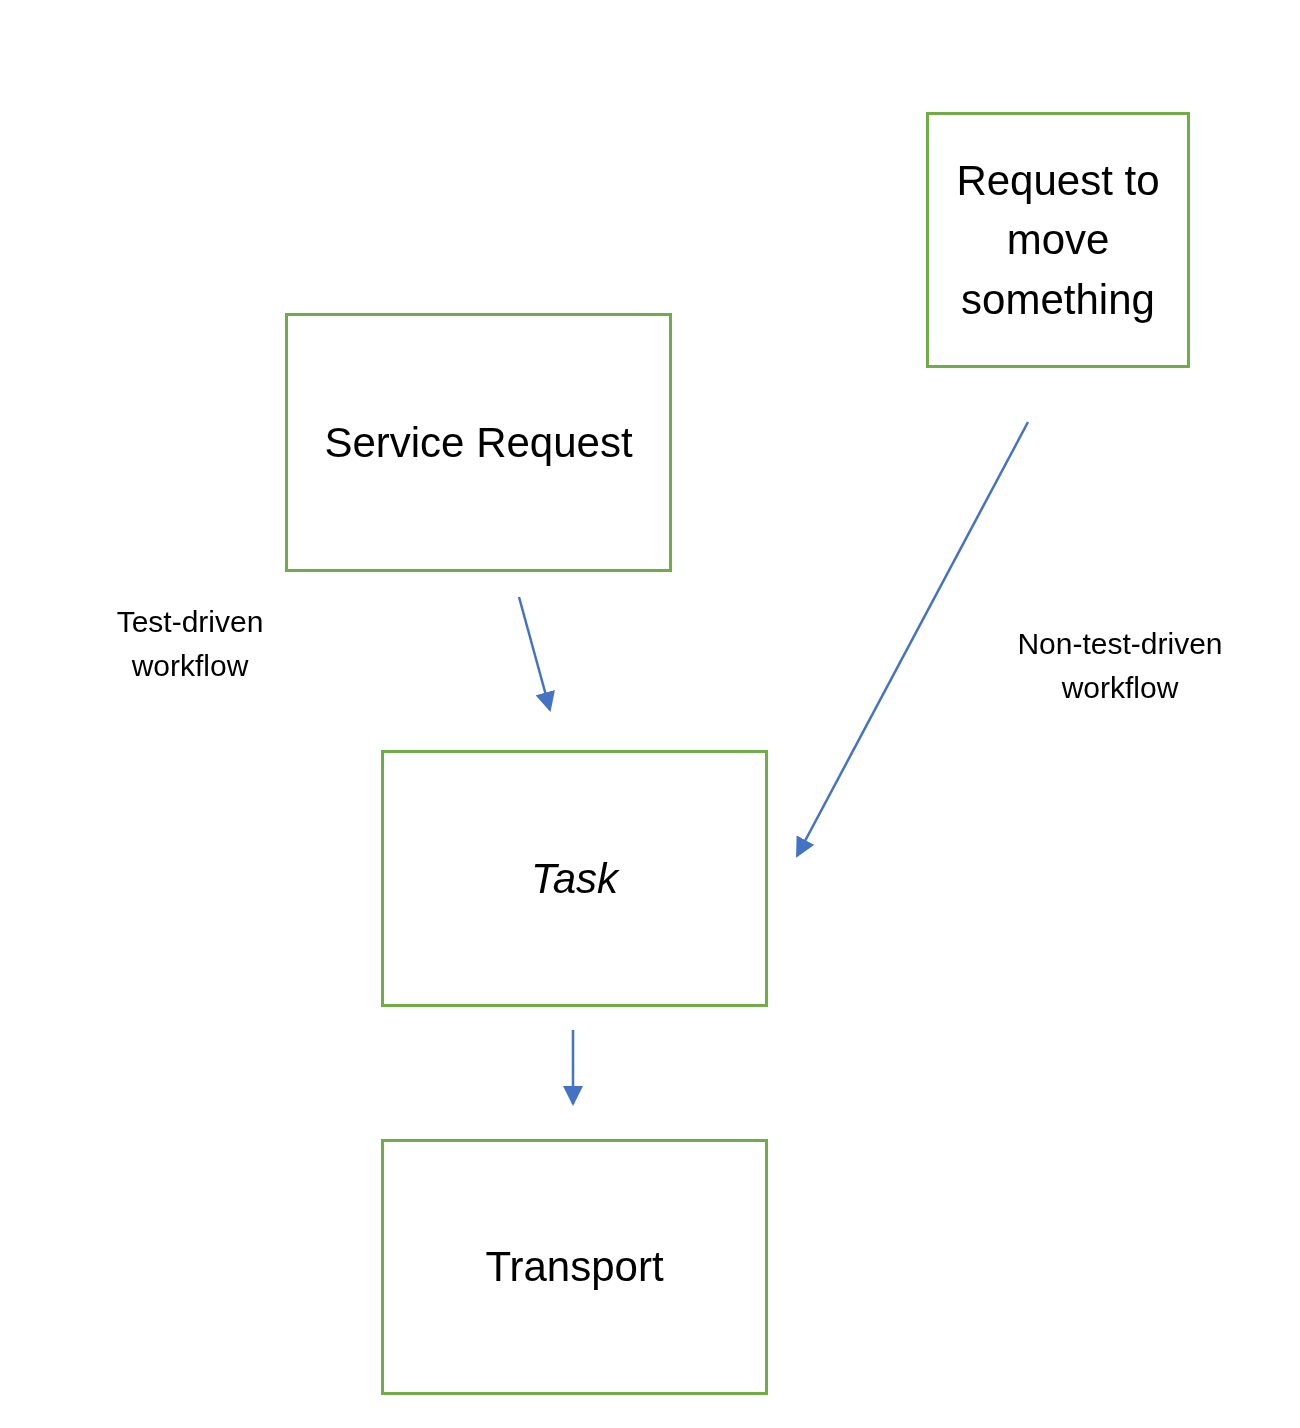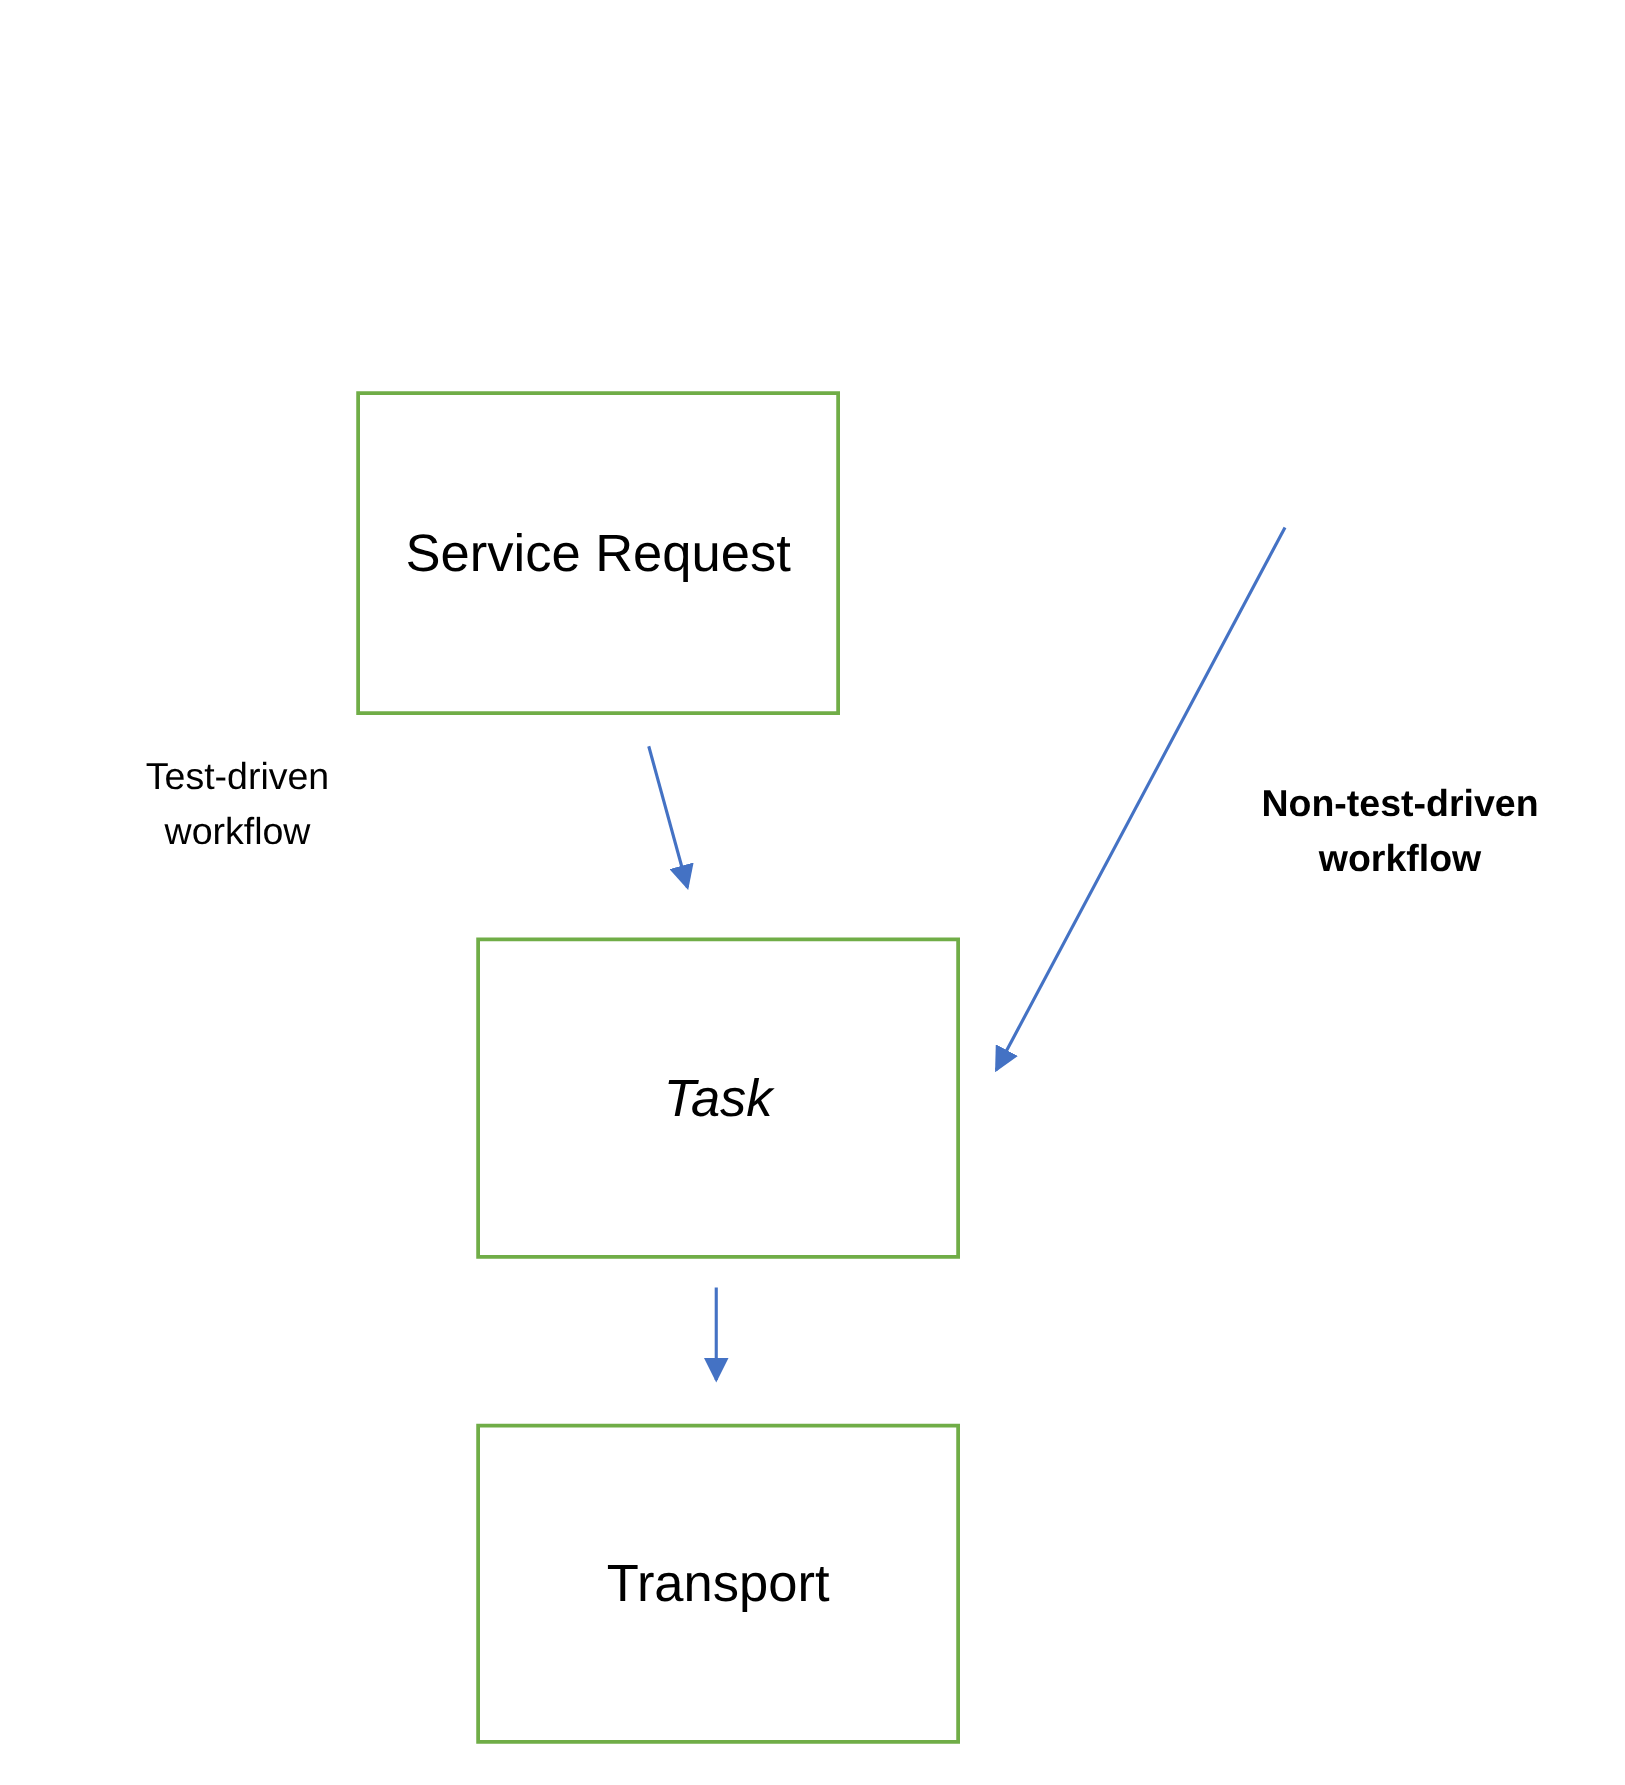--- a/index.html
+++ b/index.html
@@ -39,40 +39,45 @@
   .node-transport       { left: 381px; top: 1139px; width: 387px; height: 256px; }
   .annotation {
     position: absolute;
     color: var(--text);
     font-size: 30px;
     line-height: 1.45;
     text-align: center;
     white-space: pre-line;
   }
   .annotation-test-driven     { left: 50px;  top: 600px; width: 280px; }
-  .annotation-non-test-driven { left: 945px; top: 622px; width: 350px; font-weight: bold; }
+  .annotation-non-test-driven { left: 945px; top: 622px; width: 350px; }
   .edges-layer {
     position: absolute;
     left: 0; top: 0;
     width: 1300px;
     height: 1428px;
     pointer-events: none;
   }
   .edge-line {
     stroke: var(--arrow);
     stroke-width: 2.5;
     fill: none;
   }
   .arrowhead-fill { fill: var(--arrow); }
 </style>
 </head>
 <body>
 
 <div class="canvas">
 
+  <div class="node node-request-to-move">
+    <span>Request to
+move
+something</span>
+  </div>
 
   <div class="node node-service-request">
     <span>Service Request</span>
   </div>
 
   <div class="node node-task">
     <span>Task</span>
   </div>
 
   <div class="node node-transport">

